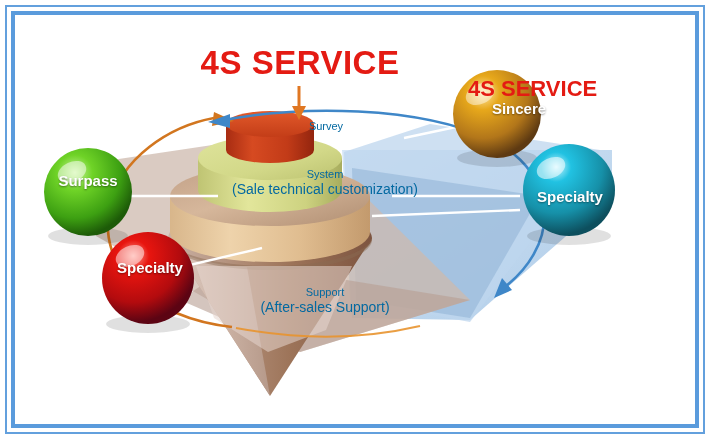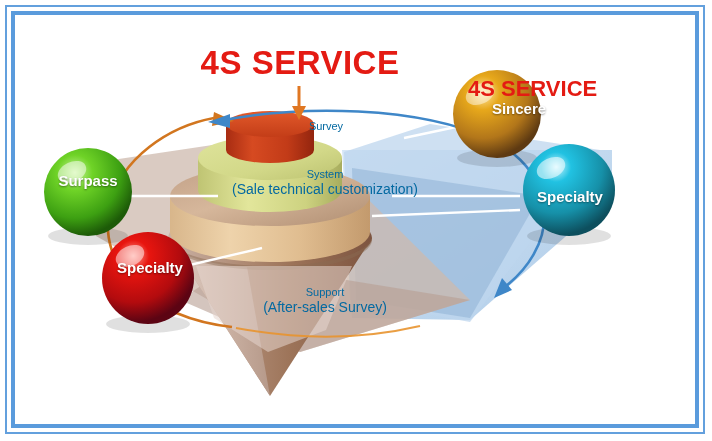--- a/index.html
+++ b/index.html
@@ -218,21 +218,21 @@
   </div>
 
   <div class="lbl" id="lab-system">
     <span class="t1">System</span>
     <span class="t2">(Sale technical customization)</span>
   </div>
 
 
   <div class="lbl" id="lab-service">
     <span class="t1">Support</span>
-    <span class="t2">(After-sales Survey)</span>
+    <span class="t2">(After-sales Support)</span>
   </div>
 
   <div class="sph-cap" id="cap-surpass">Surpass</div>
   <div class="sph-cap" id="cap-speediness">Specialty</div>
   <div class="sph-cap" id="cap-sincere">Sincere</div>
   <div class="sph-cap" id="cap-specialty">Specialty</div>
 
   <div class="frame-outer"></div>
   <div class="frame-inner"></div>
 </div>

